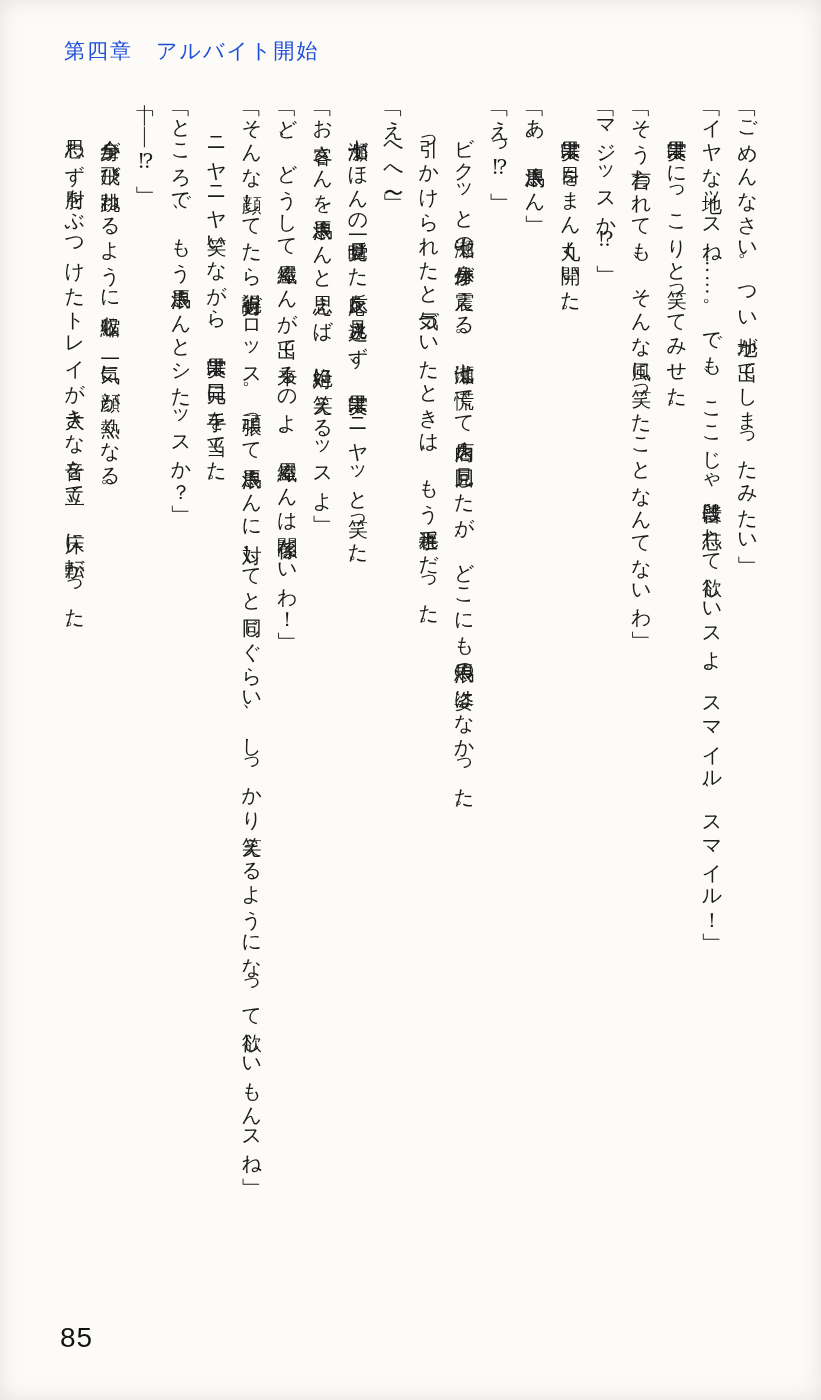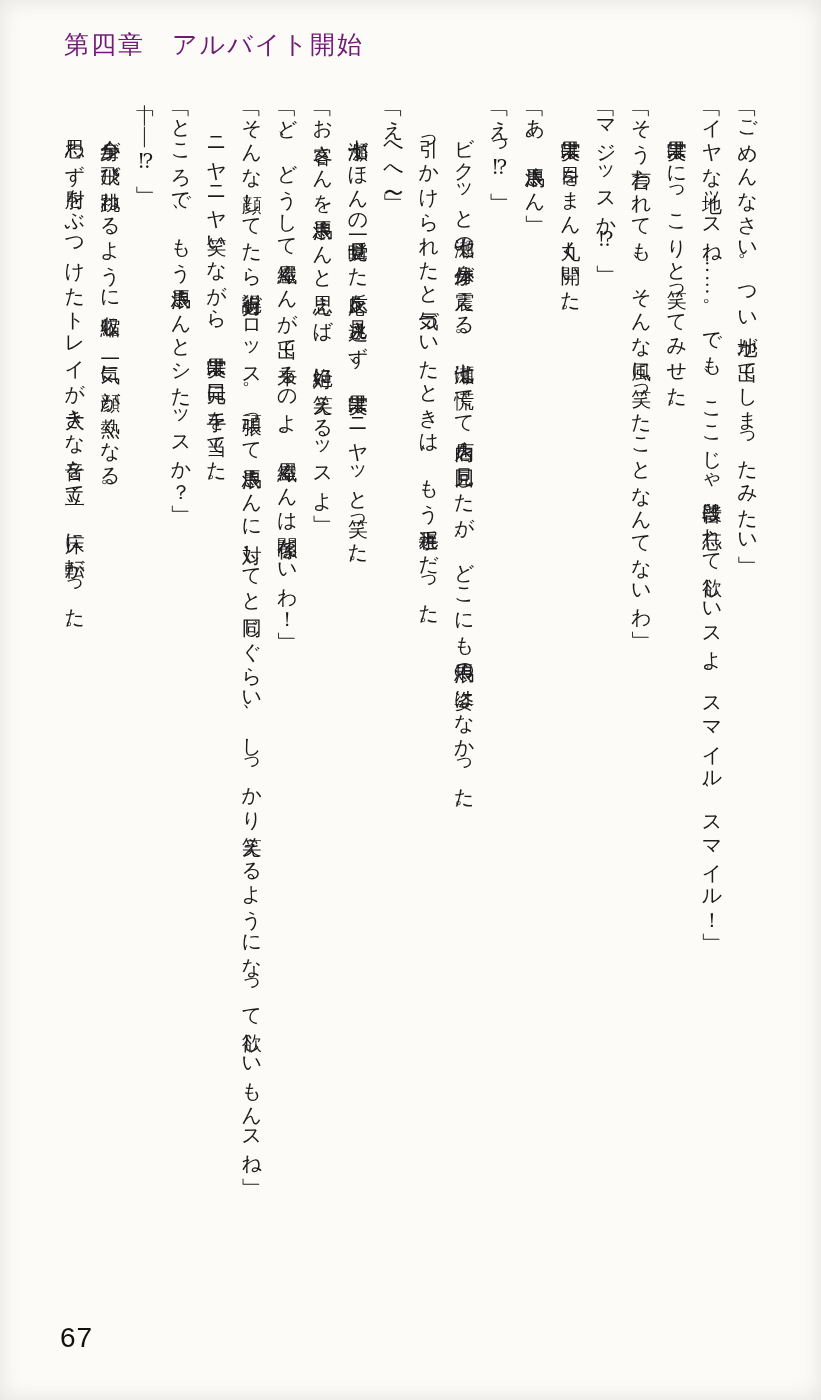--- a/index.html
+++ b/index.html
@@ -12,27 +12,27 @@
     width: 821px;
     height: 1400px;
     margin: 0 auto;
     background: #fcfbf8;
     box-shadow: inset 0 0 22px rgba(120,115,105,0.18);
     overflow: hidden;
     color: #1c1c1c;
   }
   .chapter-heading {
     position: absolute;
-    top: 28px;
+    top: 37px;
     left: 64px;
     font-family: "Liberation Serif", "DejaVu Serif", serif;
-    font-size: 25px;
+    font-size: 21px;
     font-weight: 500;
     letter-spacing: 2px;
-    color: #701a75;
+    color: #1d4ed8;
     white-space: nowrap;
   }
   .body-text {
     position: absolute;
     top: 104px;
     right: 56px;
     height: 1232px;
     writing-mode: vertical-rl;
     text-orientation: mixed;
     font-family: "Liberation Serif", "DejaVu Serif", serif;
@@ -80,14 +80,14 @@
       <p>「お客さんを浪馬さんと思えば、絶対に笑えるッスよ」</p>
       <p>「ど、どうして織屋くんが出て来るのよ。織屋くんは関係ないわ！」</p>
       <p>「そんな顔してたら説得力ゼロッス。頑張って浪馬さんに対してと同じぐらい、しっかり笑えるようになって欲しいもんスね」</p>
       <p class="indent">ニヤニヤ笑いながら、実果は口元に手を当てた。</p>
       <p>「ところで、もう浪馬さんとシたッスか？」</p>
       <p>「――⁉」</p>
       <p class="indent">全身が飛び跳ねるように収縮し、一気に顔が熱くなる。</p>
       <p class="indent">思わず肘をぶつけたトレイが大きな音を立て、床に転がった。</p>
     </div>
 
-  <div class="page-number">67</div>
+  <div class="page-number">85</div>
 </div>
 
 </body></html>

